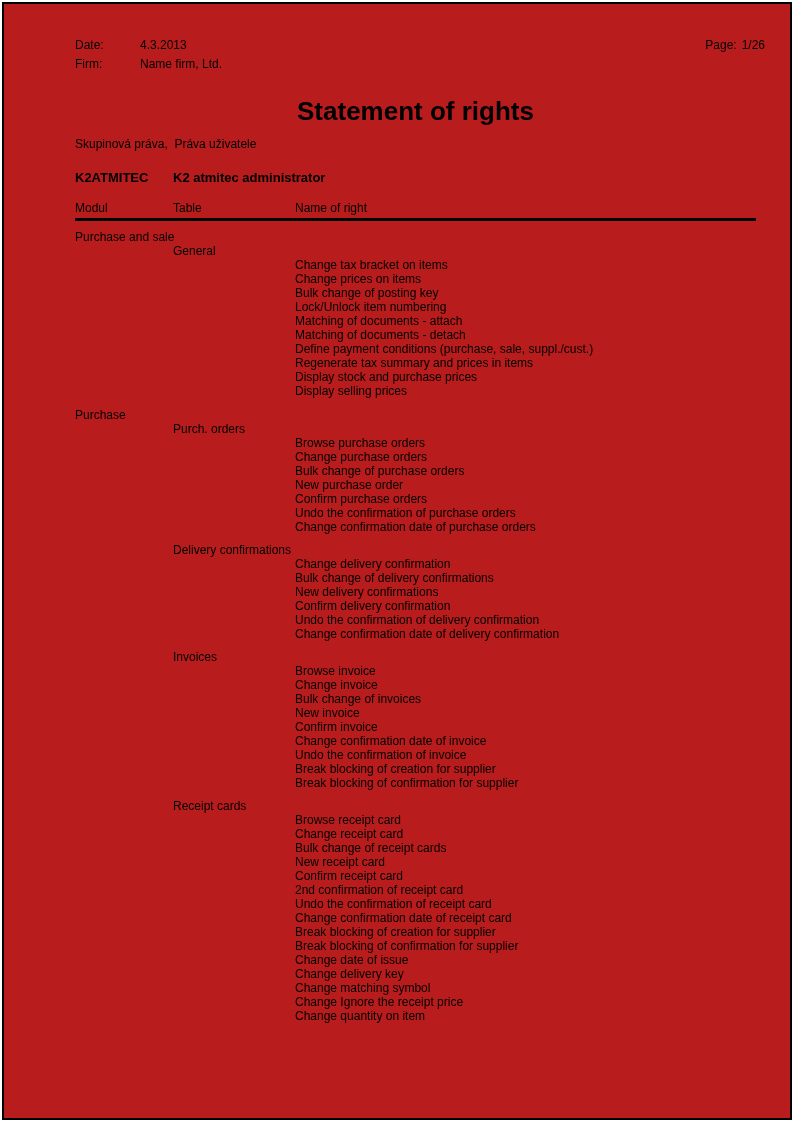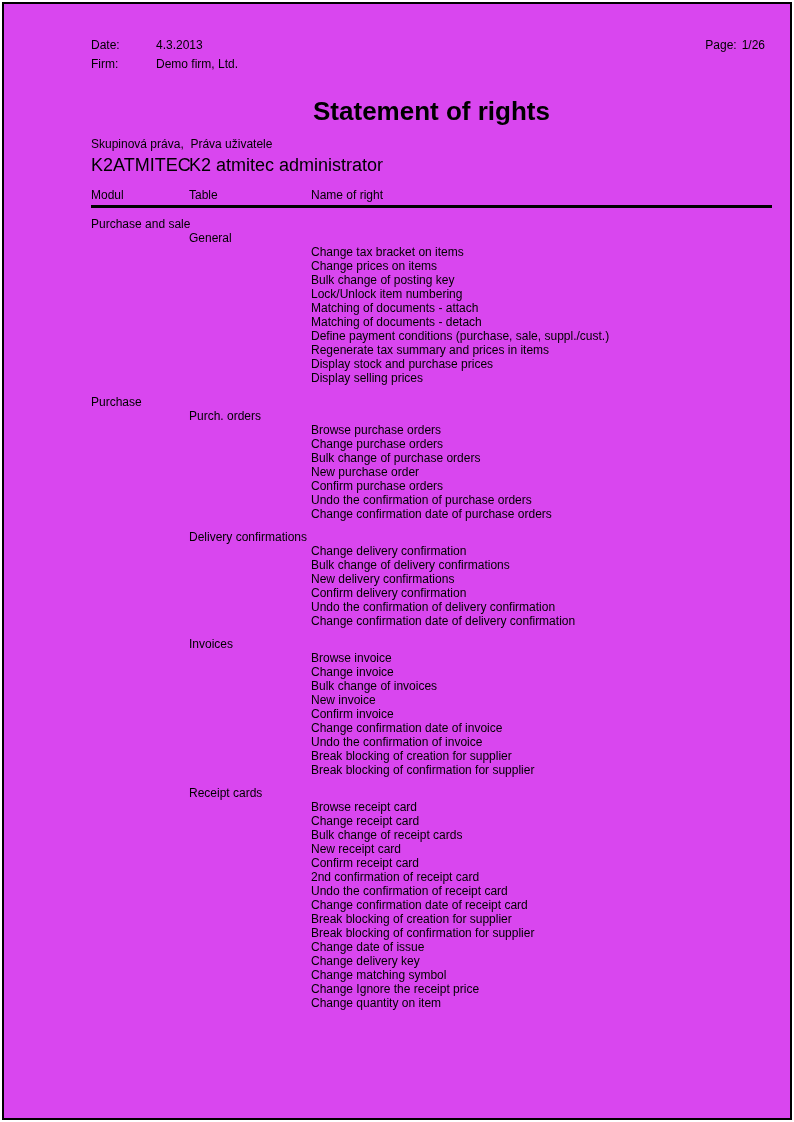--- a/index.html
+++ b/index.html
@@ -1,26 +1,25 @@
 <!DOCTYPE html>
 <html><head>
 <meta charset="utf-8">
 <style>
   * { margin: 0; padding: 0; box-sizing: border-box; }
   html, body { background: #fff; }
   body { width: 794px; height: 1122px; padding: 2px; }
   .page {
     width: 790px; height: 1118px;
     border: 2px solid #000;
-    background: #d946ef;
+    background: #b91c1c;
     color: #000;
     font-family: "Liberation Sans", sans-serif;
     font-size: 12px;
     overflow: hidden;
-    padding-left: 16px;
   }
   .doc-header {
     display: flex;
     justify-content: space-between;
     margin: 32px 25px 0 71px;
     line-height: 19px;
   }
   .meta-row { display: flex; }
   .meta-label { width: 65px; }
   .meta-right { display: flex; }
@@ -33,24 +32,24 @@
     font-weight: bold;
     line-height: 30px;
     font-family: "Liberation Sans", sans-serif;
   }
   .subtitle {
     margin: 11px 0 0 71px;
     line-height: 14px;
     white-space: pre;
   }
   .group-row {
-    margin: 7px 0 0 71px;
+    margin: 20px 0 0 71px;
     display: flex;
-    font-weight: normal;
-    font-size: 18px;
+    font-weight: bold;
+    font-size: 13px;
     line-height: 14px;
   }
   .group-code { width: 98px; }
   .cols-header {
     margin: 16px 0 0 71px;
     display: flex;
     line-height: 14px;
   }
   .col-modul { width: 98px; }
   .col-table { width: 122px; }
@@ -77,21 +76,21 @@
 <div class="page">
 
   <div class="doc-header">
     <div>
       <div class="meta-row">
         <span class="meta-label">Date:</span>
         <span>4.3.2013</span>
       </div>
       <div class="meta-row">
         <span class="meta-label">Firm:</span>
-        <span>Demo firm, Ltd.</span>
+        <span>Name firm, Ltd.</span>
       </div>
     </div>
     <div class="meta-right">
       <span class="meta-label">Page:</span>
       <span>1/26</span>
     </div>
   </div>
 
   <div class="title">Statement of rights</div>
 

